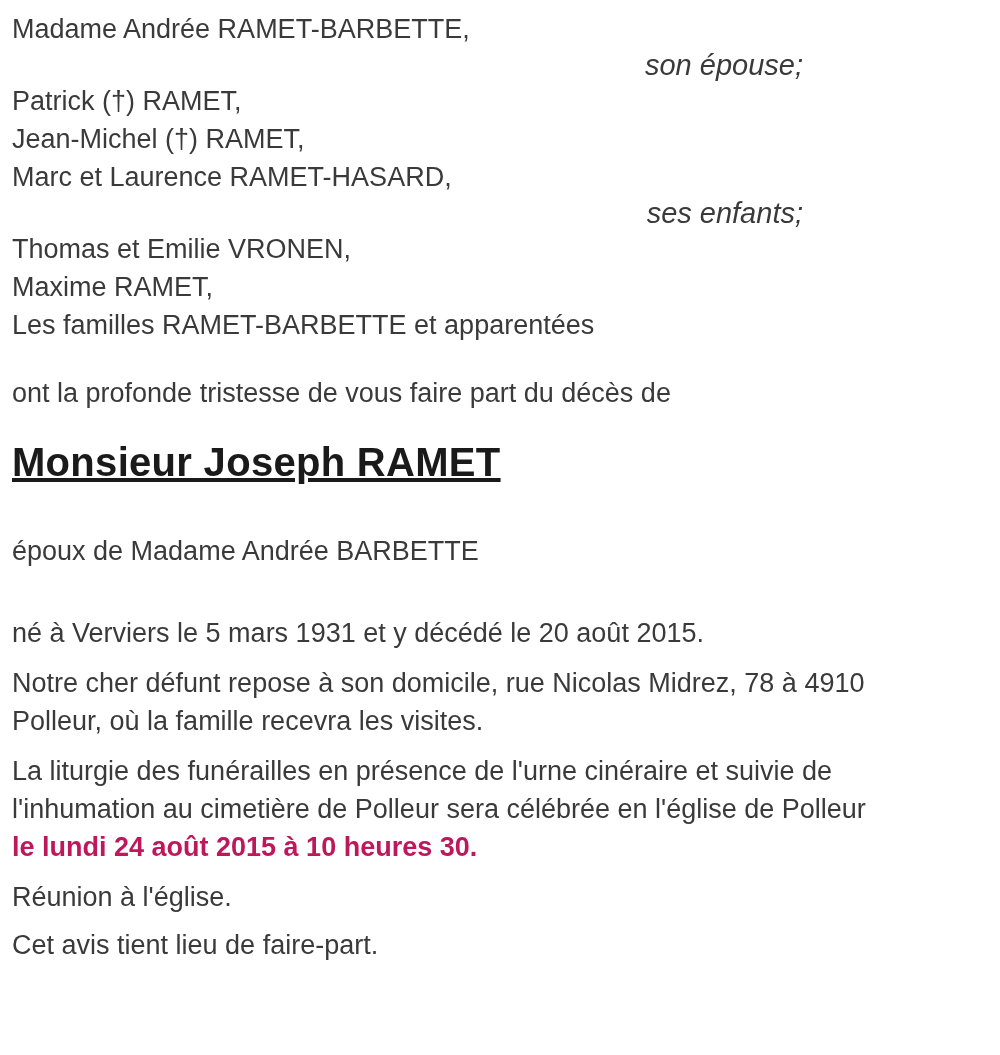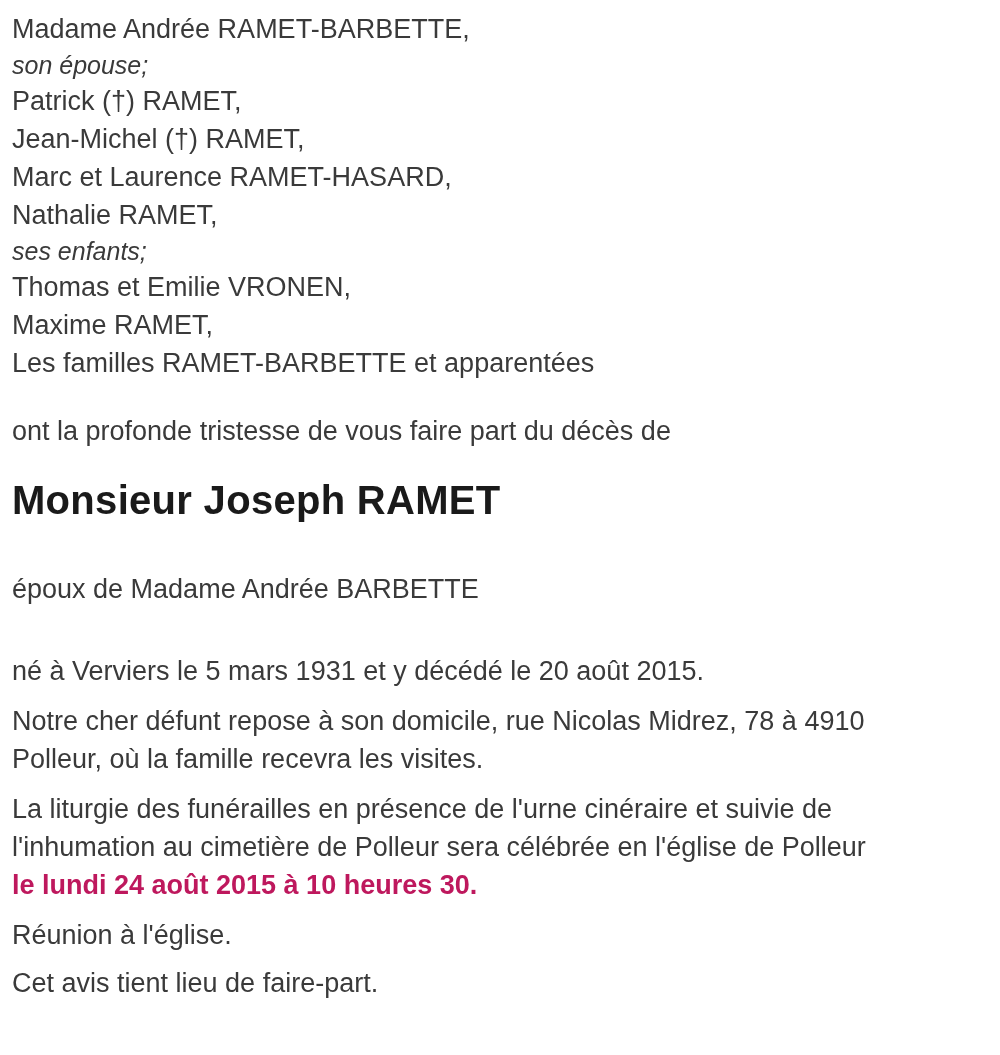--- a/index.html
+++ b/index.html
@@ -22,36 +22,37 @@
     width: 808px;
   }
   .line {
     line-height: 38px;
     white-space: nowrap;
     text-align: left;
   }
   .label-right {
     line-height: 34px;
     white-space: nowrap;
-    text-align: left;
+    text-align: right;
     font-style: italic;
-    font-size: 25px;
+    font-size: 29px;
     padding-right: 2px;
   }
   .announce {
     margin-top: 30px;
   }
   h1.deceased {
     font-size: 40px;
     line-height: 52px;
     font-weight: 700;
     color: #1a1a1a;
     margin: 24px 0 0 0;
     white-space: nowrap;
     letter-spacing: 0.3px;
+    text-decoration: underline;
   }
   .relation {
     margin-top: 44px;
   }
   .dates {
     margin-top: 44px;
   }
   .para {
     margin-top: 12px;
   }
@@ -73,21 +74,20 @@
 <body>
 
 <div class="notice">
 
   <div class="line">Madame Andrée RAMET-BARBETTE,</div>
   <div class="label-right">son épouse;</div>
 
   <div class="line">Patrick (†) RAMET,</div>
   <div class="line">Jean-Michel (†) RAMET,</div>
   <div class="line">Marc et Laurence RAMET-HASARD,</div>
-  <div class="line">Nathalie RAMET,</div>
   <div class="label-right">ses enfants;</div>
 
   <div class="line">Thomas et Emilie VRONEN,</div>
   <div class="line">Maxime RAMET,</div>
 
   <div class="line">Les familles RAMET-BARBETTE et apparentées</div>
 
   <div class="line announce">ont la profonde tristesse de vous faire part du décès de</div>
 
   <h1 class="deceased">Monsieur Joseph RAMET</h1>

